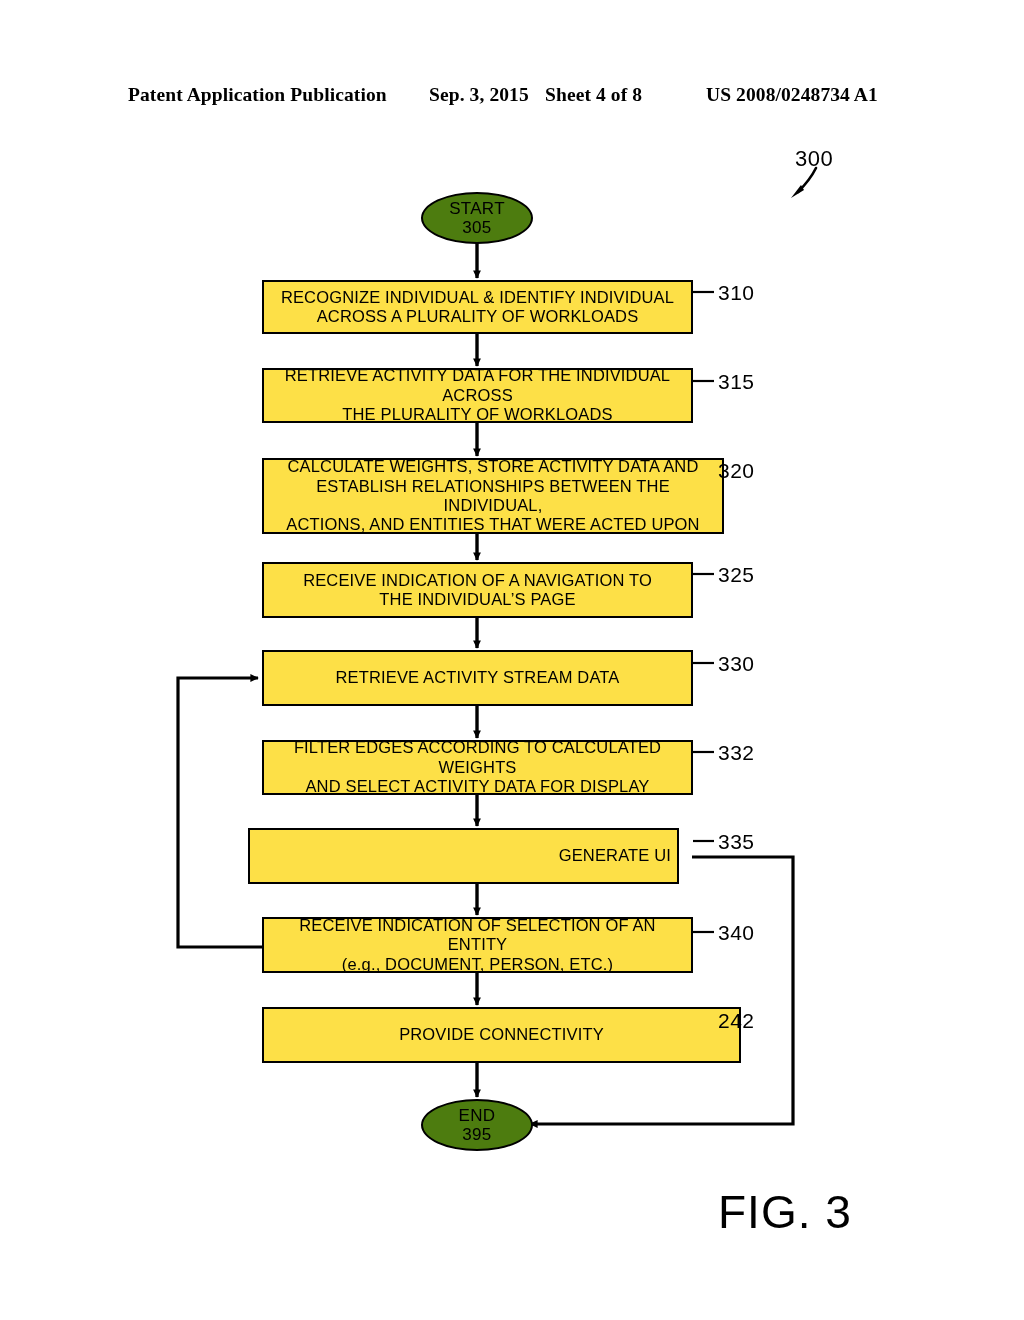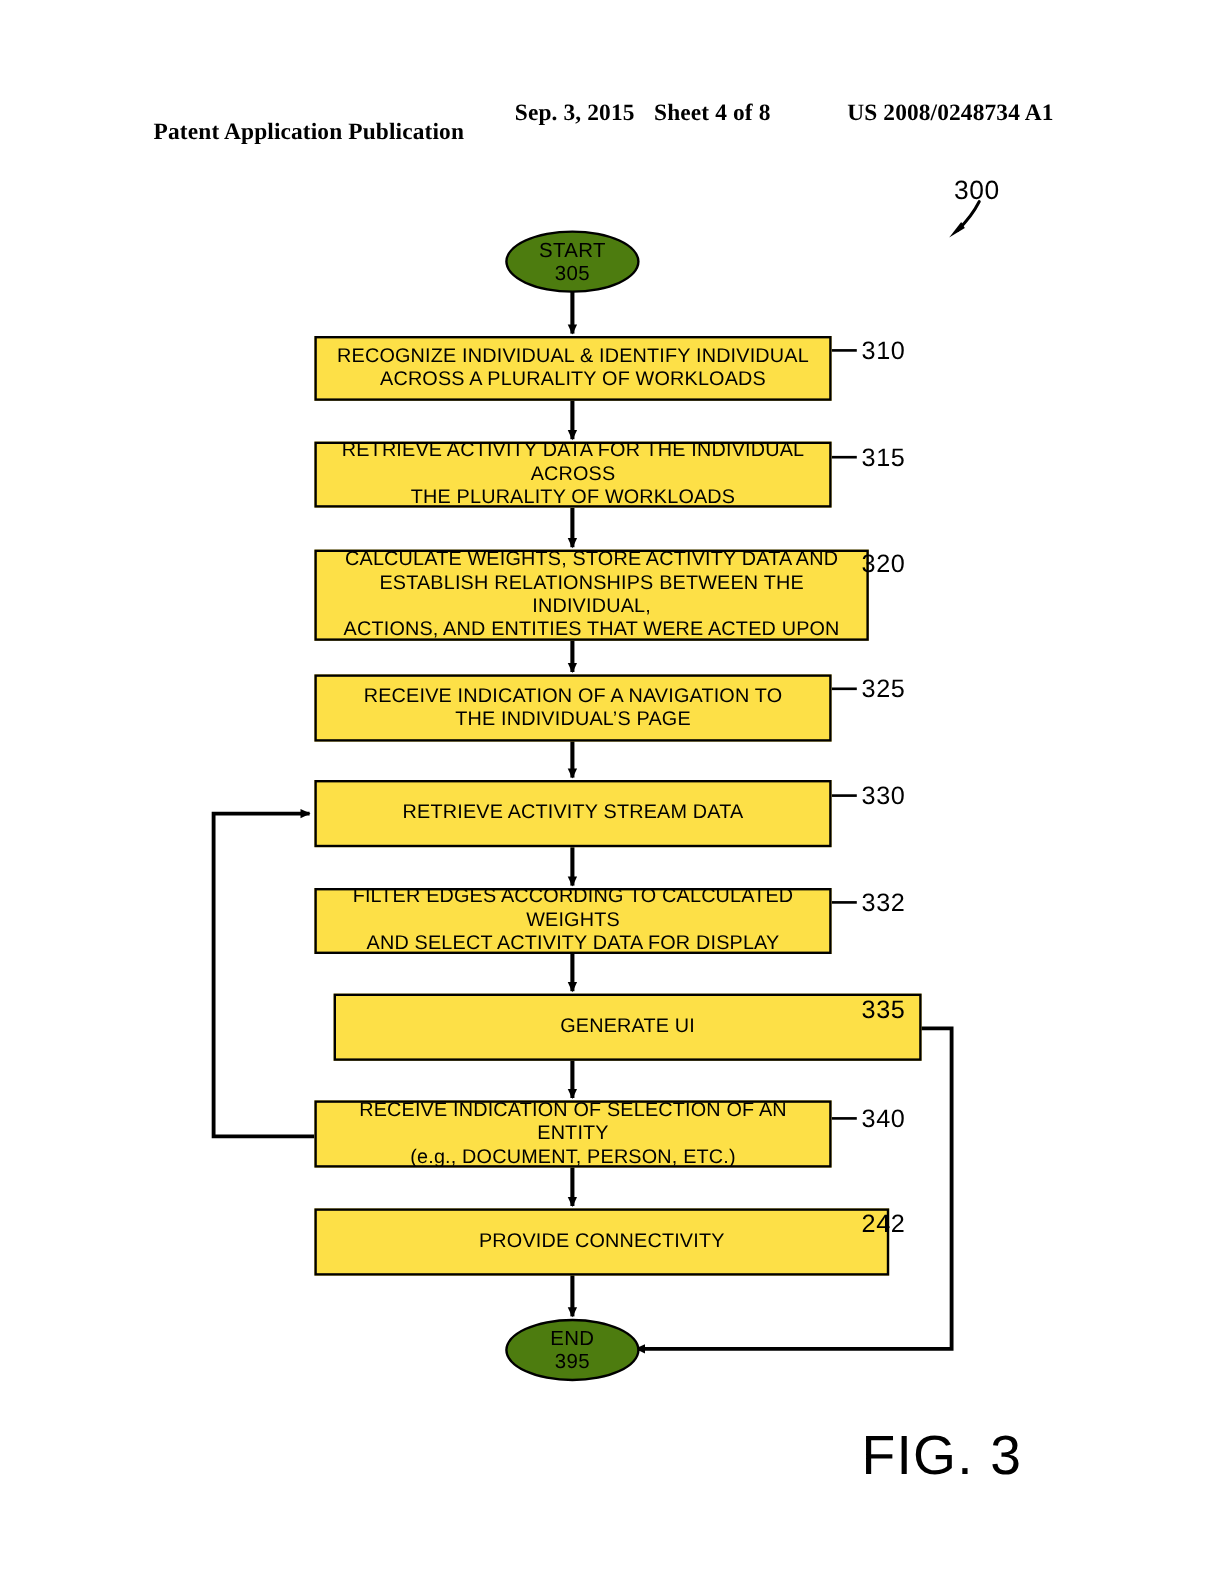--- a/index.html
+++ b/index.html
@@ -23,21 +23,21 @@
     left: 0;
     width: 1024px;
     height: 26px;
     font-family: "Liberation Serif", serif;
     font-weight: bold;
     font-size: 19.5px;
     letter-spacing: 0.1px;
     white-space: nowrap;
   }
   .pub-header .hdr-seg { position: absolute; top: 0; }
-  .hdr-pub   { left: 128px; margin-top: 16px; }
+  .hdr-pub   { left: 128px; }
   .hdr-date  { left: 429px; }
   .hdr-sheet { left: 545px; }
   .hdr-num   { left: 706px; }
 
   
   .fig-ref-300 {
     position: absolute;
     left: 795px;
     top: 146px;
     font-size: 22px;
@@ -212,21 +212,21 @@
   <span class="box-text">RETRIEVE ACTIVITY STREAM DATA</span>
 </div>
 <div class="ref-num" style="left:718px; top:653px;">330</div>
 
 <div class="proc-box" style="left:262px; top:740px; width:431px; height:55px;">
   <span class="box-text">FILTER EDGES ACCORDING TO CALCULATED WEIGHTS
 AND SELECT ACTIVITY DATA FOR DISPLAY</span>
 </div>
 <div class="ref-num" style="left:718px; top:742px;">332</div>
 
-<div class="proc-box" style="left:278px; top:828px; width:490px; height:56px;">
+<div class="proc-box" style="left:248px; top:828px; width:431px; height:56px;justify-content:flex-end;">
   <span class="box-text">GENERATE UI</span>
 </div>
 <div class="ref-num" style="left:718px; top:831px;">335</div>
 
 <div class="proc-box" style="left:262px; top:917px; width:431px; height:56px;">
   <span class="box-text">RECEIVE INDICATION OF SELECTION OF AN ENTITY
 (e.g., DOCUMENT, PERSON, ETC.)</span>
 </div>
 <div class="ref-num" style="left:718px; top:922px;">340</div>
 

